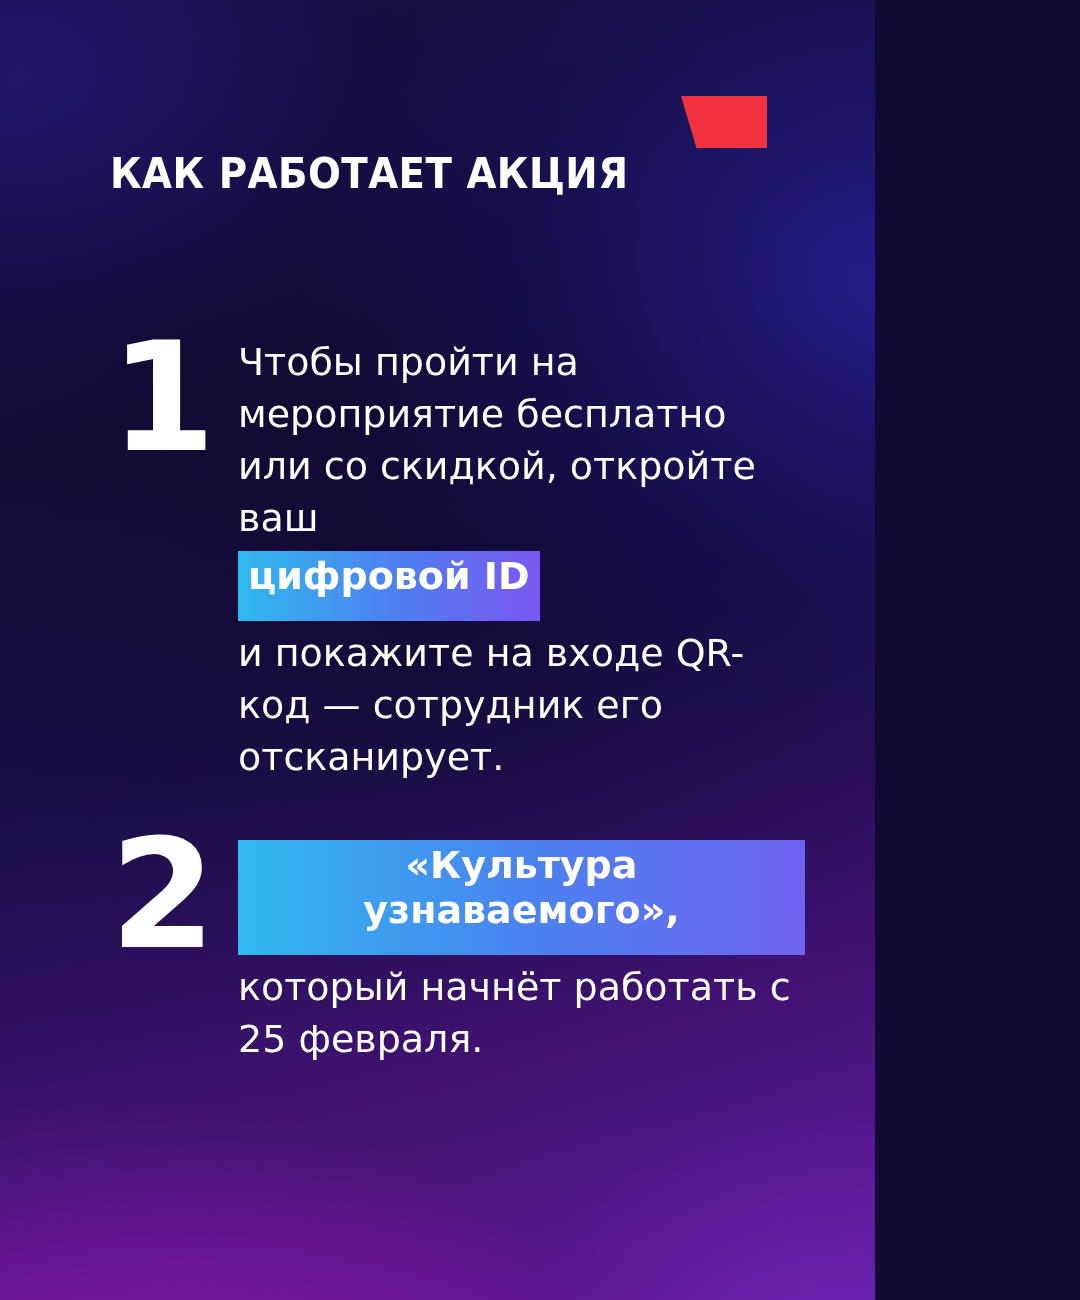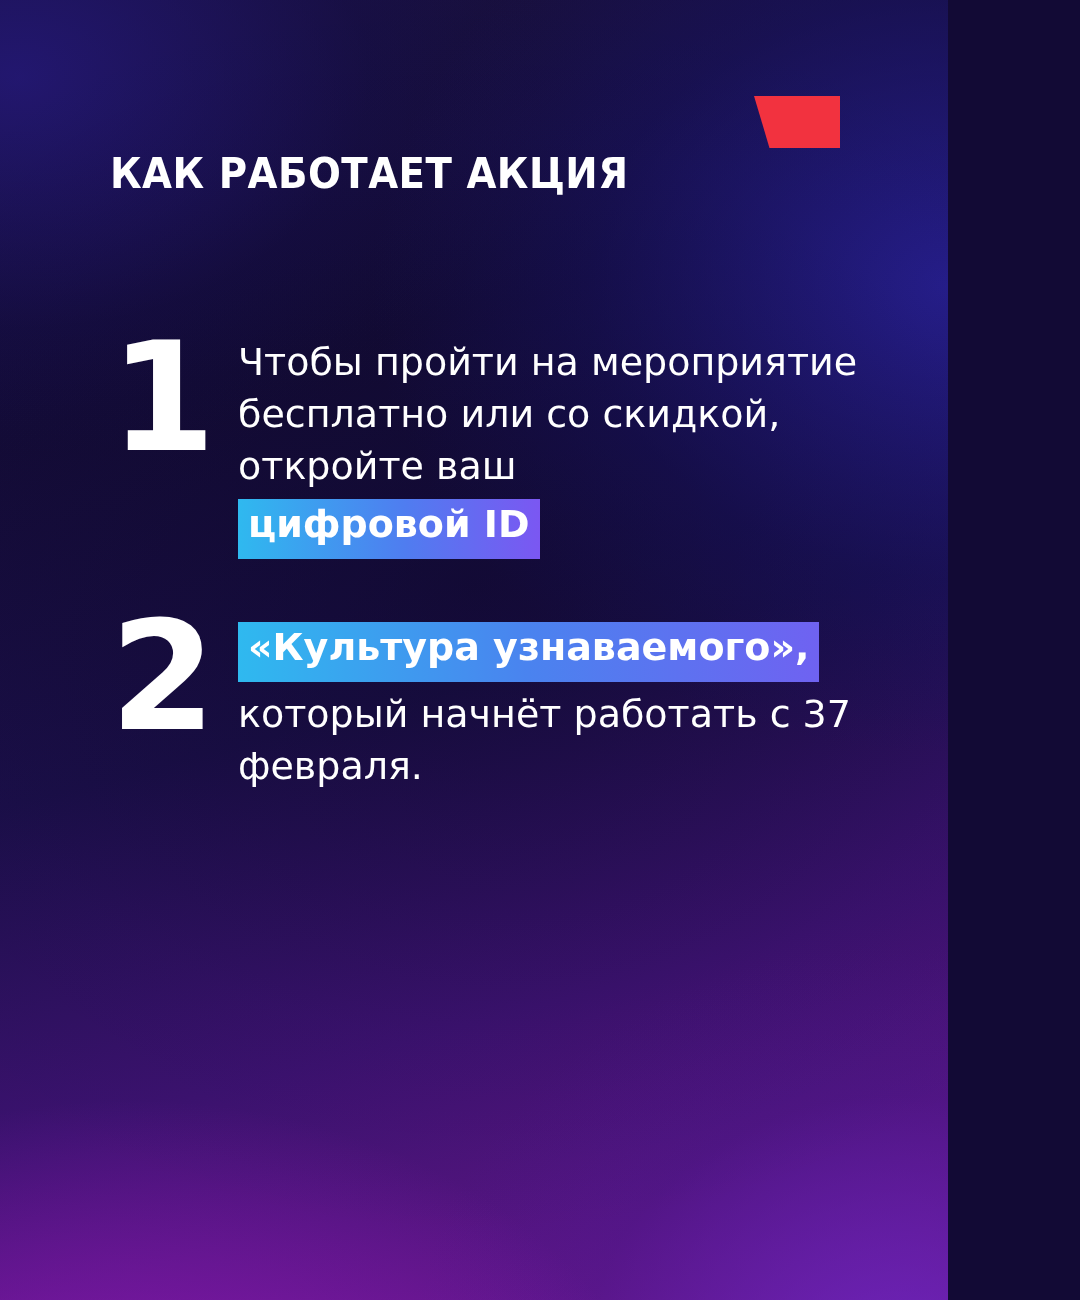--- a/index.html
+++ b/index.html
@@ -9,21 +9,21 @@
   body {
     width: 1080px;
     height: 1300px;
     overflow: hidden;
     font-family: "Liberation Sans", sans-serif;
     background: #120a35;
   }
 
   .poster {
     position: relative;
-    width: 948px;
+    width: 875px;
     height: 1300px;
     overflow: hidden;
     background:
       radial-gradient(ellipse 900px 700px at 14% 118%, rgba(196, 32, 226, 0.85) 0%, rgba(150, 26, 190, 0.45) 32%, rgba(60, 14, 95, 0.0) 62%),
       radial-gradient(ellipse 700px 600px at 95% 105%, rgba(110, 40, 200, 0.75) 0%, rgba(70, 24, 150, 0.25) 45%, rgba(40, 12, 90, 0) 70%),
       radial-gradient(ellipse 800px 650px at 100% 22%, rgba(40, 32, 150, 0.9) 0%, rgba(26, 20, 105, 0.5) 45%, rgba(16, 10, 60, 0) 72%),
       radial-gradient(ellipse 700px 500px at 2% 6%, rgba(36, 24, 120, 0.85) 0%, rgba(22, 14, 78, 0.4) 50%, rgba(12, 8, 44, 0) 75%),
       linear-gradient(165deg, #1a1140 0%, #140c38 28%, #1b0f4a 52%, #3c1270 74%, #6b178f 100%);
   }
   .poster::after {
@@ -93,23 +93,24 @@
     font-size: 38px;
     line-height: 1.37;
     font-family: "DejaVu Sans", "Liberation Sans", sans-serif;
   }
   .step-body p { margin: 0; }
 
   .hl {
     display: inline-block;
     font-weight: bold;
     color: #ffffff;
-    padding: 3px 10px 12px 10px;
+    padding: 3px 10px 22px 10px;
     margin: 7px 0 6px 0;
     line-height: 1.18;
+    text-align: center;
   }
   .hl-1 { background: linear-gradient(90deg, #2fb9ef 0%, #4f7df0 55%, #7b57f2 100%); }
   .hl-2 { background: linear-gradient(90deg, #2fb9ef 0%, #4a83ef 50%, #6f62f1 100%); }
 
   .after-hl { margin-top: 2px; }
 </style>
 </head>
 <body>
 
 <div class="poster">
@@ -120,25 +121,26 @@
     <span class="line">КАК РАБОТАЕТ АКЦИЯ</span>
   </div>
 
   <div class="steps">
 
     <div class="step">
       <div class="step-number">1</div>
       <div class="step-body">
         <p>Чтобы пройти на мероприятие бесплатно или со скидкой, откройте ваш</p>
         <span class="hl hl-1">цифровой ID</span>
+        <p class="after-hl">и покажите на входе QR-код — сотрудник его отсканирует.</p>
       </div>
     </div>
 
     <div class="step">
       <div class="step-number">2</div>
       <div class="step-body">
         <span class="hl hl-2">«Культура узнаваемого»,</span>
-        <p class="after-hl">который начнёт работать с 37 февраля.</p>
+        <p class="after-hl">который начнёт работать с 25 февраля.</p>
       </div>
     </div>
 
   </div>
 </div>
 
 </body></html>

